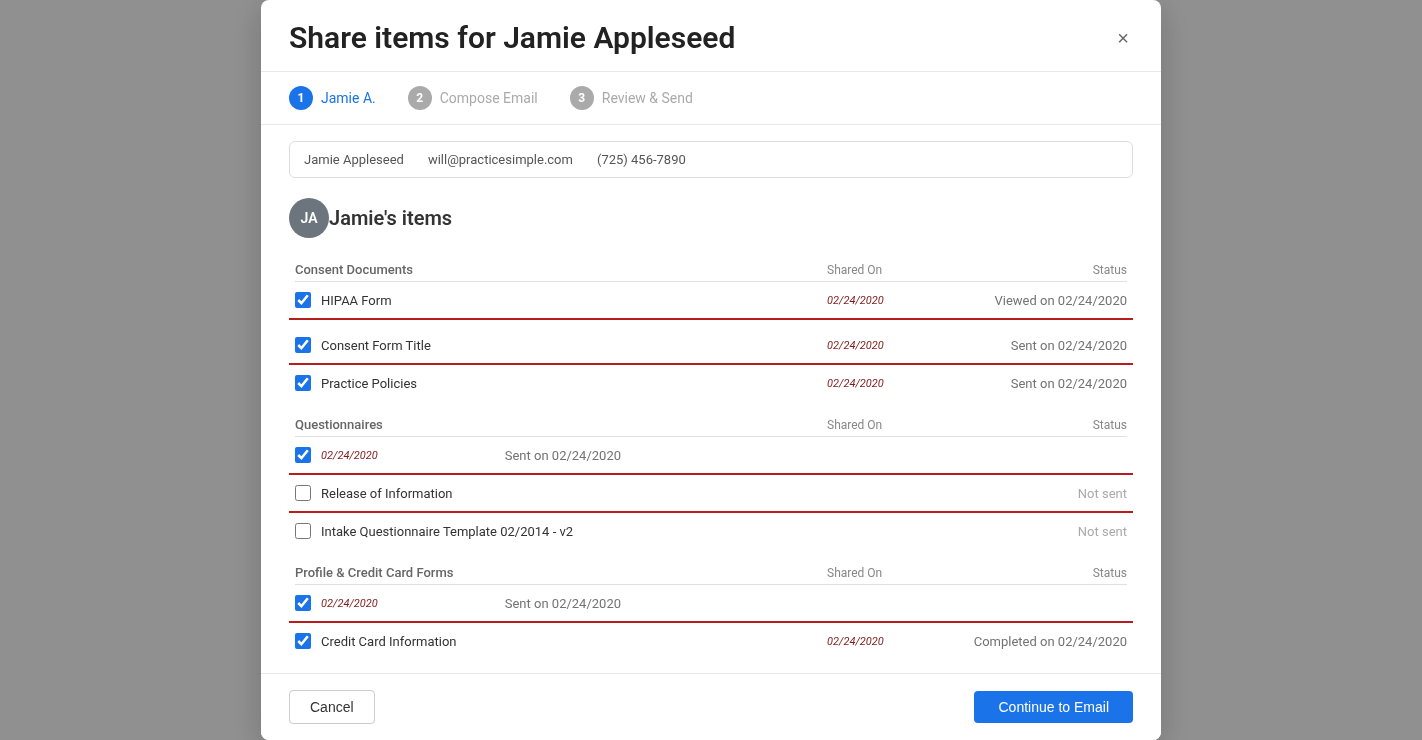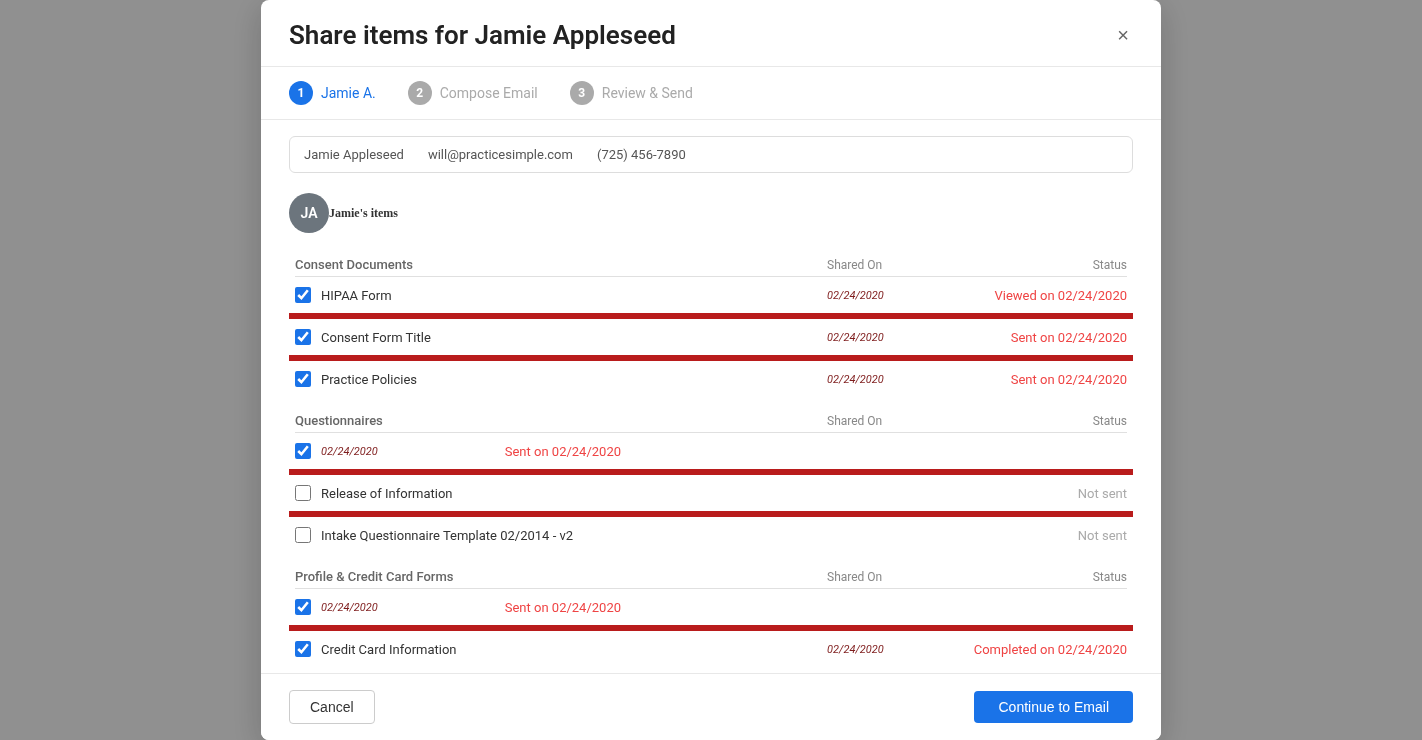--- a/index.html
+++ b/index.html
@@ -32,21 +32,21 @@
       overflow: hidden;
     }
     .modal-header {
       display: flex;
       align-items: center;
       justify-content: space-between;
       padding: 20px 28px 16px;
       border-bottom: 1px solid #e8e8e8;
     }
     .modal-title {
-      font-size: 26px;
+      font-size: 30px;
       font-weight: 600;
       color: #222;
     }
     .close-btn {
       background: none;
       border: none;
       cursor: pointer;
       font-size: 20px;
       color: #666;
       line-height: 1;
@@ -115,30 +115,29 @@
       background: #6c757d;
       color: #fff;
       display: flex;
       align-items: center;
       justify-content: center;
       font-size: 14px;
       font-weight: 600;
       flex-shrink: 0;
     }
     .section-title {
-      font-size: 12px;
+      font-size: 20px;
       font-weight: 600;
       color: #333;
-      font-family: Liberation Serif, serif;
     }
     .item-row {
       display: flex;
       align-items: center;
       padding: 10px 6px;
-      border-bottom: 6px solid #b91c1c;
+      border-bottom: 2px solid #b91c1c;
       position: relative;
     }
     .item-row:last-child { border-bottom: none; }
     .item-checkbox {
       width: 16px;
       height: 16px;
       margin-right: 10px;
       flex-shrink: 0;
       cursor: pointer;
       accent-color: #1a73e8;
@@ -150,21 +149,21 @@
     }
     .item-date {
       width: 120px;
       font-size: 11px;
       color: #7f1d1d;
       font-style: italic;
     }
     .item-status {
       width: 180px;
       font-size: 13px;
-      color: #ef4444;
+      color: #737373;
       text-align: right;
     }
     .not-sent {
       color: #aaa;
     }
     .modal-footer {
       display: flex;
       align-items: center;
       justify-content: space-between;
       padding: 16px 28px;
@@ -269,21 +268,21 @@
       <span class="group-col-shared">Shared On</span>
       <span class="group-col-status">Status</span>
     </div>
             <hr class="divider-line">
             <div class="item-row" style="position: relative;">
               <input type="checkbox" class="item-checkbox" checked="" style="">
               <span class="item-name">HIPAA Form</span>
               <span class="item-date">02/24/2020</span>
               <span class="item-status">Viewed on 02/24/2020</span>
             </div>
-            <div class="item-row" style="position: relative;">
+            <div class="item-row" style="position: relative; margin-top: 7px;">
               <input type="checkbox" class="item-checkbox" checked="" style="">
               <span class="item-name">Consent Form Title</span>
               <span class="item-date">02/24/2020</span>
               <span class="item-status">Sent on 02/24/2020</span>
             </div>
             <div class="item-row" style="position: relative;">
               <input type="checkbox" class="item-checkbox" checked="" style="">
               <span class="item-name">Practice Policies</span>
               <span class="item-date">02/24/2020</span>
               <span class="item-status">Sent on 02/24/2020</span>

